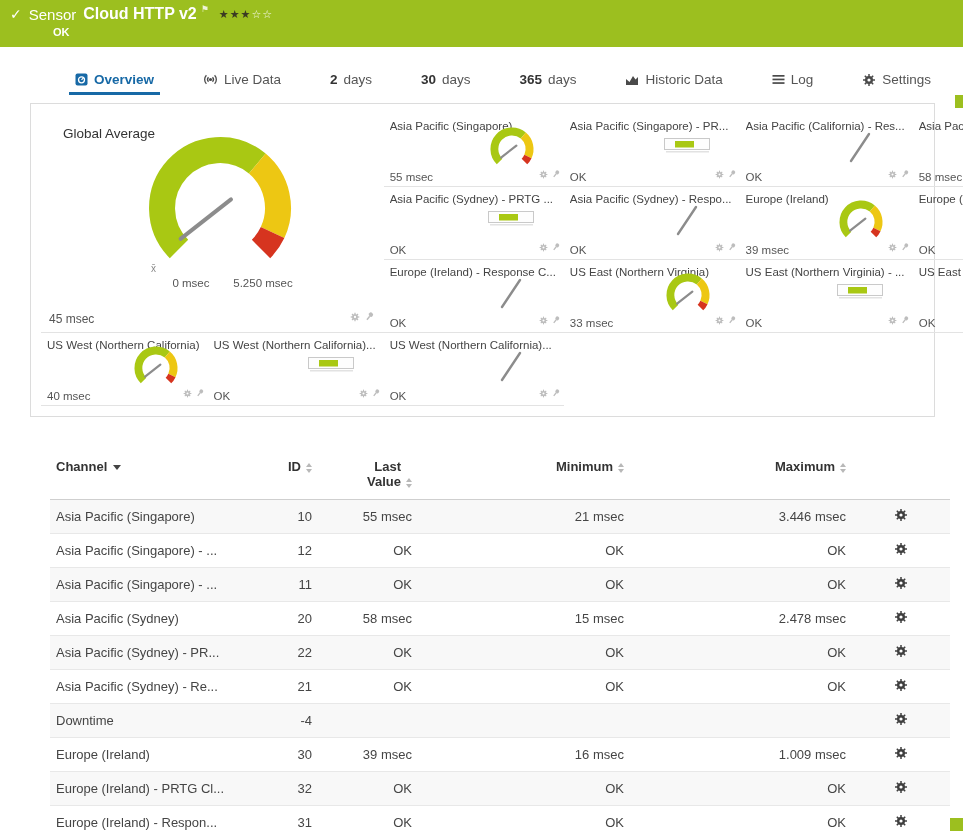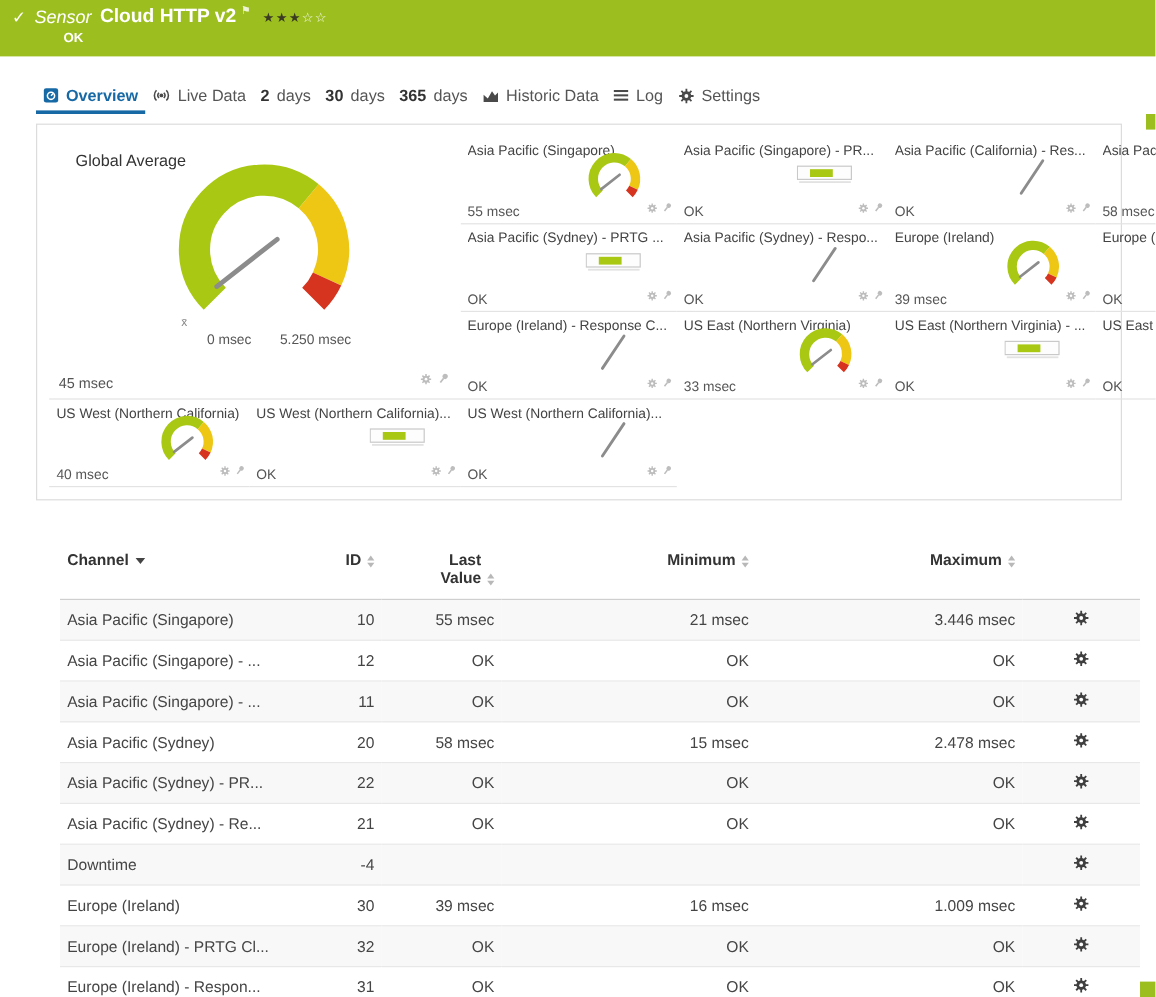--- a/index.html
+++ b/index.html
@@ -11,31 +11,31 @@
     --needle-gray:#8c8c8c;
   }
   *{box-sizing:border-box;margin:0;padding:0}
   html,body{width:963px;height:831px;overflow:hidden;background:#fff;
     font-family:"Liberation Sans","DejaVu Sans",sans-serif;position:relative}
 
   
   .statusbar{background:var(--header-green);height:47px;padding:5px 10px 0 10px;color:#fff}
   .statusbar .line1{display:flex;align-items:center;gap:7px}
   .check{font-weight:bold;font-size:14px;color:#fff}
-  .kind{font-style:italic;font-size:15px}
+  .kind{font-size:15px}
   .title{font-size:16px;font-weight:bold}
   .flag{font-size:9px;position:relative;top:-5px;left:-3px;color:#eef4d8}
   .stars{font-size:11px;letter-spacing:1px;cursor:pointer}
   .stars .sf{color:#3b3b23}
   .stars .se{color:#f2f6e2}
   .statusline{font-size:11px;font-weight:bold;margin:3px 0 0 43px}
 
   
-  .tabs{display:flex;align-items:flex-end;
-    padding:0 26px 0 30px;margin-top:20px;height:28px}
+  .tabs{display:flex;align-items:flex-end;justify-content:space-between;
+    padding:0 26px 0 69px;margin-top:20px;height:28px}
   .tab{display:flex;align-items:center;gap:6px;font-size:13.5px;color:#555;
     padding:0 6px 8px 6px;cursor:pointer;white-space:nowrap}
   .tab.active{color:var(--tab-active-blue);font-weight:bold;
     border-bottom:3px solid var(--tab-active-blue);padding-bottom:5px}
   .tab .num{font-weight:bold;color:#333}
   .tab .icn{display:inline-flex}
   .tab svg{display:block}
 
   
   .panel{border:1px solid #dcdcdc;margin:8px 28px 0 30px;background:#fff}

